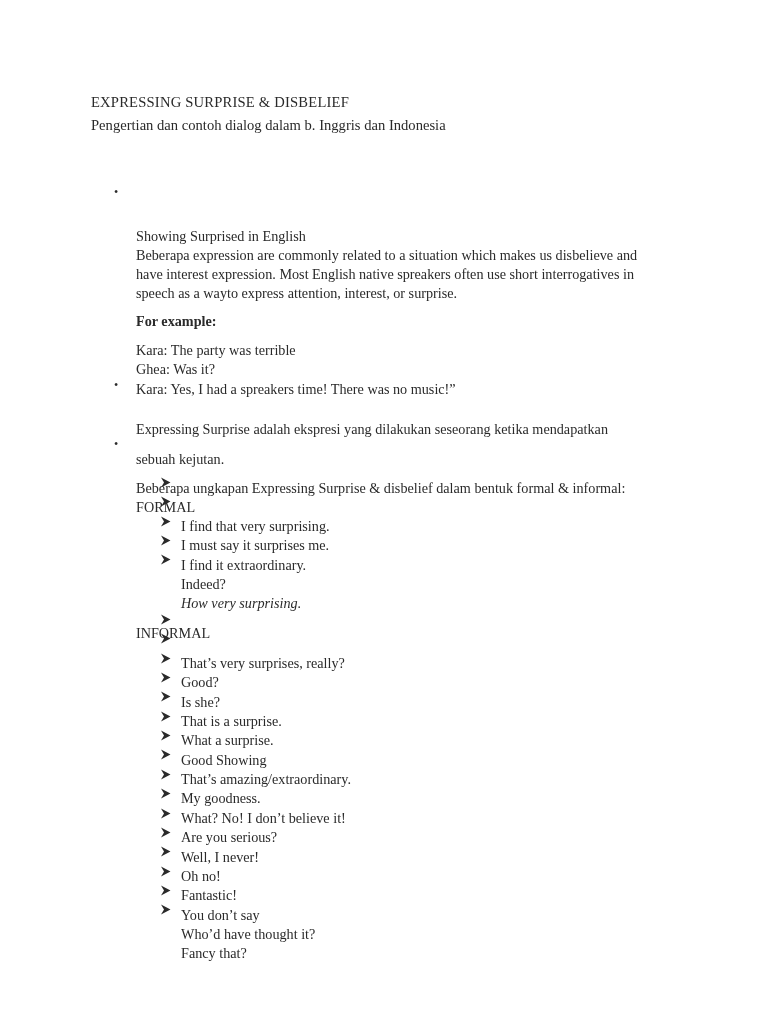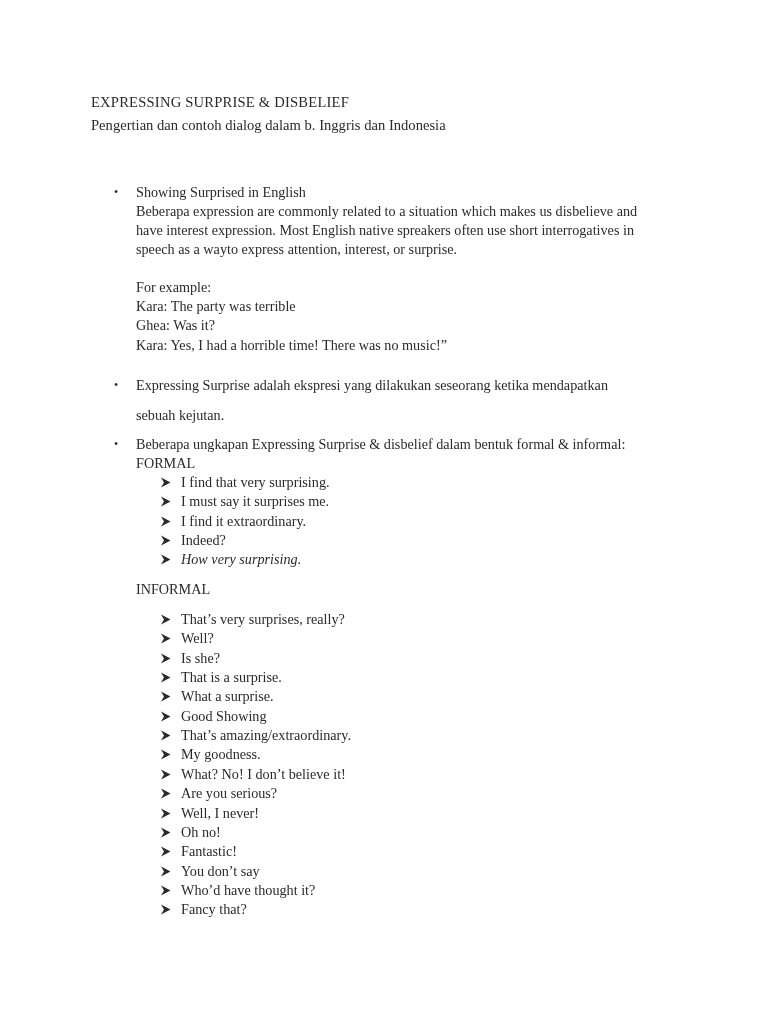--- a/index.html
+++ b/index.html
@@ -33,20 +33,21 @@
       position: absolute;
       left: 91px;
       top: 117px;
       font-size: 14.6px;
       white-space: nowrap;
     }
     .line {
       position: absolute;
       white-space: nowrap;
       line-height: 19px;
+      margin-top: 44px;
     }
     .bullet {
       position: absolute;
       left: 114px;
       font-size: 12px;
       line-height: 19px;
     }
     .arrow {
       position: absolute;
       left: 160px;
@@ -64,24 +65,24 @@
 
   <div class="title">EXPRESSING SURPRISE &amp; DISBELIEF</div>
   <div class="subtitle">Pengertian dan contoh dialog dalam b. Inggris dan Indonesia</div>
 
   <div>
     <span class="bullet" style="top:183px;">•</span>
     <div class="line l1" style="top:183px;">Showing Surprised in English</div>
     <div class="line l1" style="top:202px;">Beberapa expression are commonly related to a situation which makes us disbelieve and</div>
     <div class="line l1" style="top:221px;">have interest expression. Most English native spreakers often use short interrogatives in</div>
     <div class="line l1" style="top:240px;">speech as a wayto express attention, interest, or surprise.</div>
-    <div class="line l1" style="top:278px;">For example:</div>
+    <div class="line l1" style="top:268px;font-weight:bold;">For example:</div>
     <div class="line l1" style="top:297px;">Kara: The party was terrible</div>
     <div class="line l1" style="top:316px;">Ghea: Was it?</div>
-    <div class="line l1" style="top:336px;">Kara: Yes, I had a horrible time! There was no music!”</div>
+    <div class="line l1" style="top:336px;">Kara: Yes, I had a spreakers time! There was no music!”</div>
   </div>
 
   <div>
     <span class="bullet" style="top:376px;">•</span>
     <div class="line l1" style="top:376px;">Expressing Surprise adalah ekspresi yang dilakukan seseorang ketika mendapatkan</div>
     <div class="line l1" style="top:406px;">sebuah kejutan.</div>
   </div>
 
   <div>
     <span class="bullet" style="top:435px;">•</span>
@@ -128,21 +129,21 @@
           <svg width="11" height="11" viewBox="0 0 11 11">
             <path d="M1 0.5 L10.5 5.5 L1 10.5 L4 5.5 Z" fill="#2a2a2a"></path>
           </svg>
         </span>
         <div class="line l2" style="top: 610px;">That’s very surprises, really?</div>
         <span class="arrow" style="top: 629.35px;">
           <svg width="11" height="11" viewBox="0 0 11 11">
             <path d="M1 0.5 L10.5 5.5 L1 10.5 L4 5.5 Z" fill="#2a2a2a"></path>
           </svg>
         </span>
-        <div class="line l2" style="top: 629.35px;">Well?</div>
+        <div class="line l2" style="top: 629.35px;">Good?</div>
         <span class="arrow" style="top: 648.7px;">
           <svg width="11" height="11" viewBox="0 0 11 11">
             <path d="M1 0.5 L10.5 5.5 L1 10.5 L4 5.5 Z" fill="#2a2a2a"></path>
           </svg>
         </span>
         <div class="line l2" style="top: 648.7px;">Is she?</div>
         <span class="arrow" style="top: 668.05px;">
           <svg width="11" height="11" viewBox="0 0 11 11">
             <path d="M1 0.5 L10.5 5.5 L1 10.5 L4 5.5 Z" fill="#2a2a2a"></path>
           </svg>

